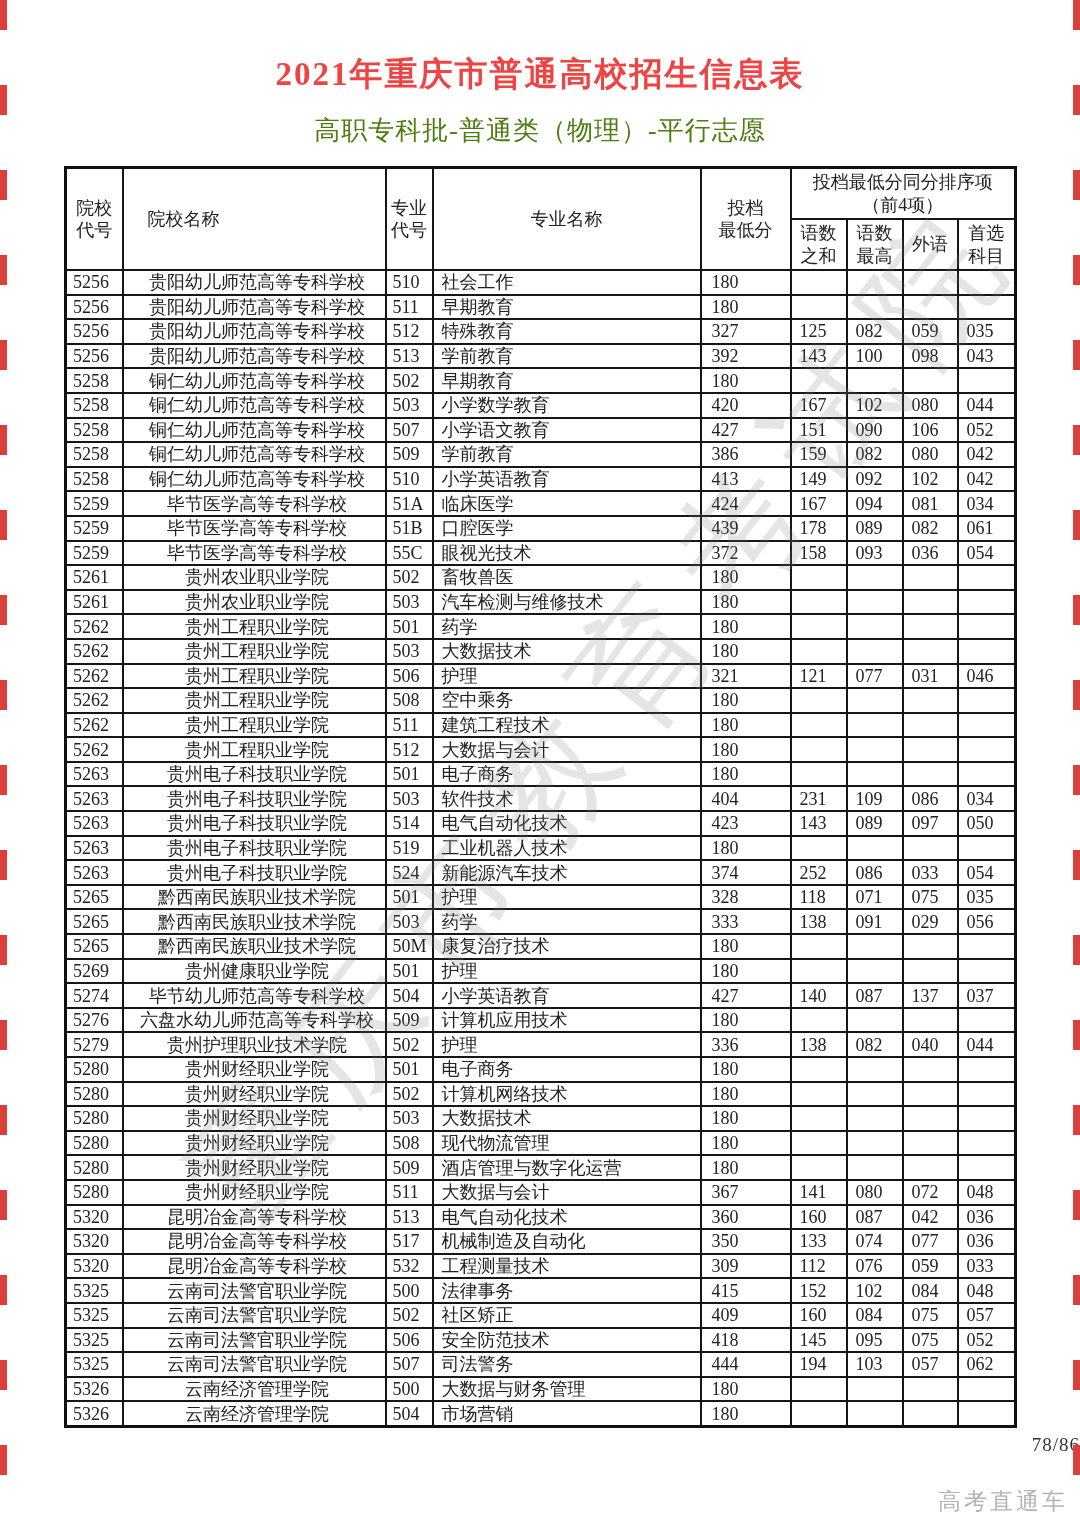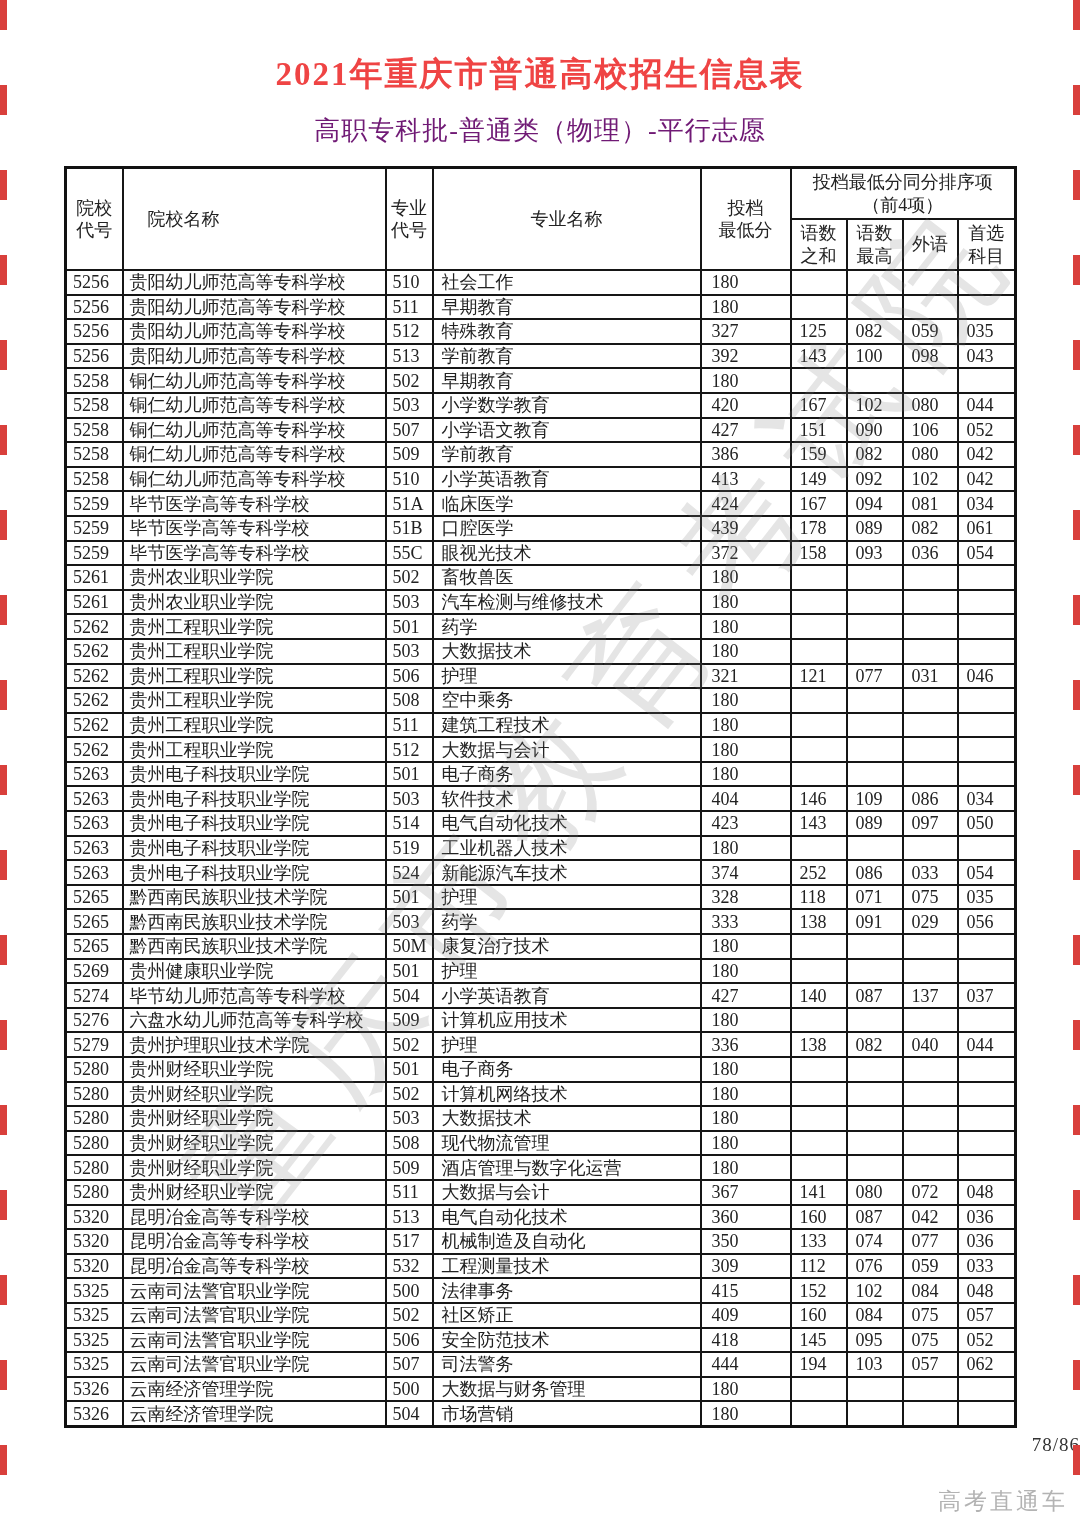--- a/index.html
+++ b/index.html
@@ -10,21 +10,21 @@
   }
   .edge-marks{position:absolute;top:0;width:7px;height:100%;z-index:20;}
   #edge-left{left:0;}
   #edge-right{right:0;}
   .doc-title{
     position:absolute;top:52px;left:0;width:100%;text-align:center;
     font-size:33px;font-weight:600;letter-spacing:2px;color:#ef4444;
   }
   .doc-subtitle{
     position:absolute;top:113px;left:0;width:100%;text-align:center;
-    font-size:26px;font-weight:500;letter-spacing:1px;color:#701a75;
+    font-size:26px;font-weight:500;letter-spacing:1px;color:#4d7c0f;
   }
   .watermark{
     position:absolute;left:150px;top:1150px;z-index:6;
     font-size:130px;letter-spacing:26px;white-space:nowrap;
     color:rgba(125,125,125,0.20);
     transform:rotate(-52deg);transform-origin:0 0;
     pointer-events:none;font-weight:400;
   }
   table.score-table{
     position:absolute;left:64px;top:166px;width:950px;
@@ -38,21 +38,21 @@
   .score-table th{
     font-weight:400;font-size:18px;text-align:center;vertical-align:middle;
     white-space:pre-line;line-height:1.25;padding:2px 1px;color:#222;margin-top:18px;
   }
   thead tr.h1{height:46px;}
   thead tr.h2{height:42px;}
   tbody td{
     height:22.6px;font-size:18px;line-height:22px;padding:0 0 0 6px;
     color:#222;vertical-align:middle;
   }
-  tbody td.c1{letter-spacing:0;}
+  tbody td.c1{letter-spacing:0;text-align:center;}
   tbody td.c3{padding-left:8px;}
   tbody td.c4{padding-left:10px;}
   tbody td.c5,tbody td.c6,tbody td.c7,tbody td.c8{padding-left:8px;}
   .page-number{
     position:absolute;top:1434px;left:0;width:100%;text-align:right;
     font-size:19px;color:#333;letter-spacing:1px;z-index:4;
   }
   .brand{
     position:absolute;top:1486px;right:12px;
     font-size:23px;color:#b3b3b3;letter-spacing:3px;z-index:4;
@@ -335,21 +335,21 @@
         <td class="c6"></td>
         <td class="c7"></td>
         <td class="c8"></td>
       </tr>
       <tr>
         <td class="c0">5263</td>
         <td class="c1">贵州电子科技职业学院</td>
         <td class="c2">503</td>
         <td class="c3">软件技术</td>
         <td class="c4">404</td>
-        <td class="c5">146</td>
+        <td class="c5">231</td>
         <td class="c6">109</td>
         <td class="c7">086</td>
         <td class="c8">034</td>
       </tr>
       <tr>
         <td class="c0">5263</td>
         <td class="c1">贵州电子科技职业学院</td>
         <td class="c2">514</td>
         <td class="c3">电气自动化技术</td>
         <td class="c4">423</td>

